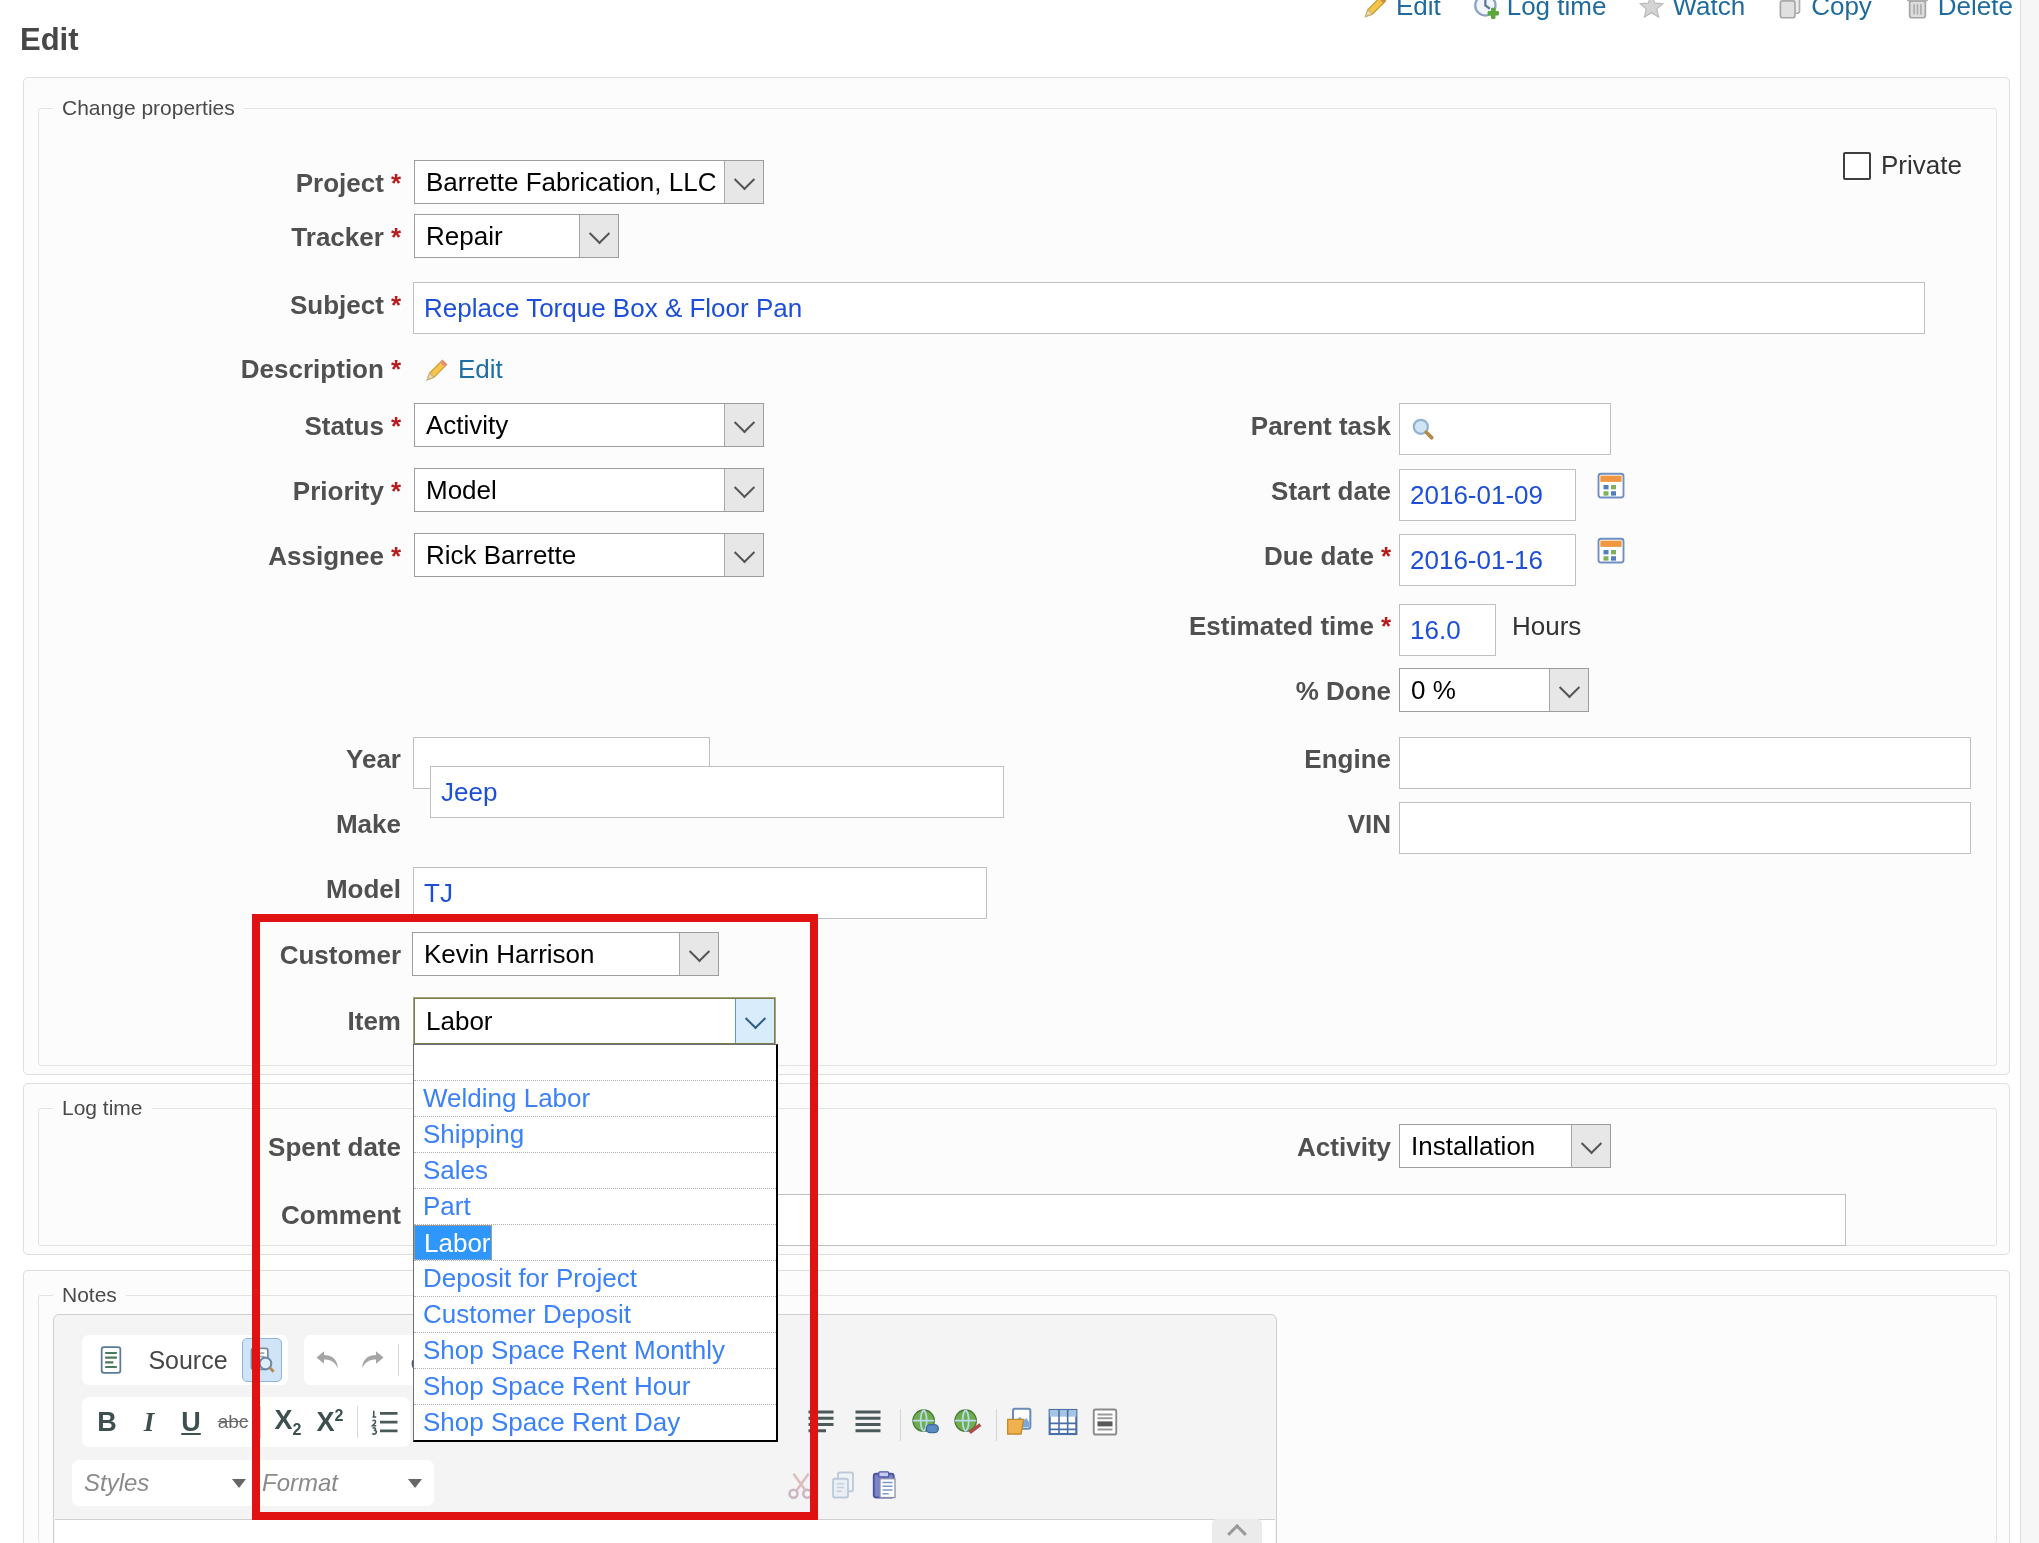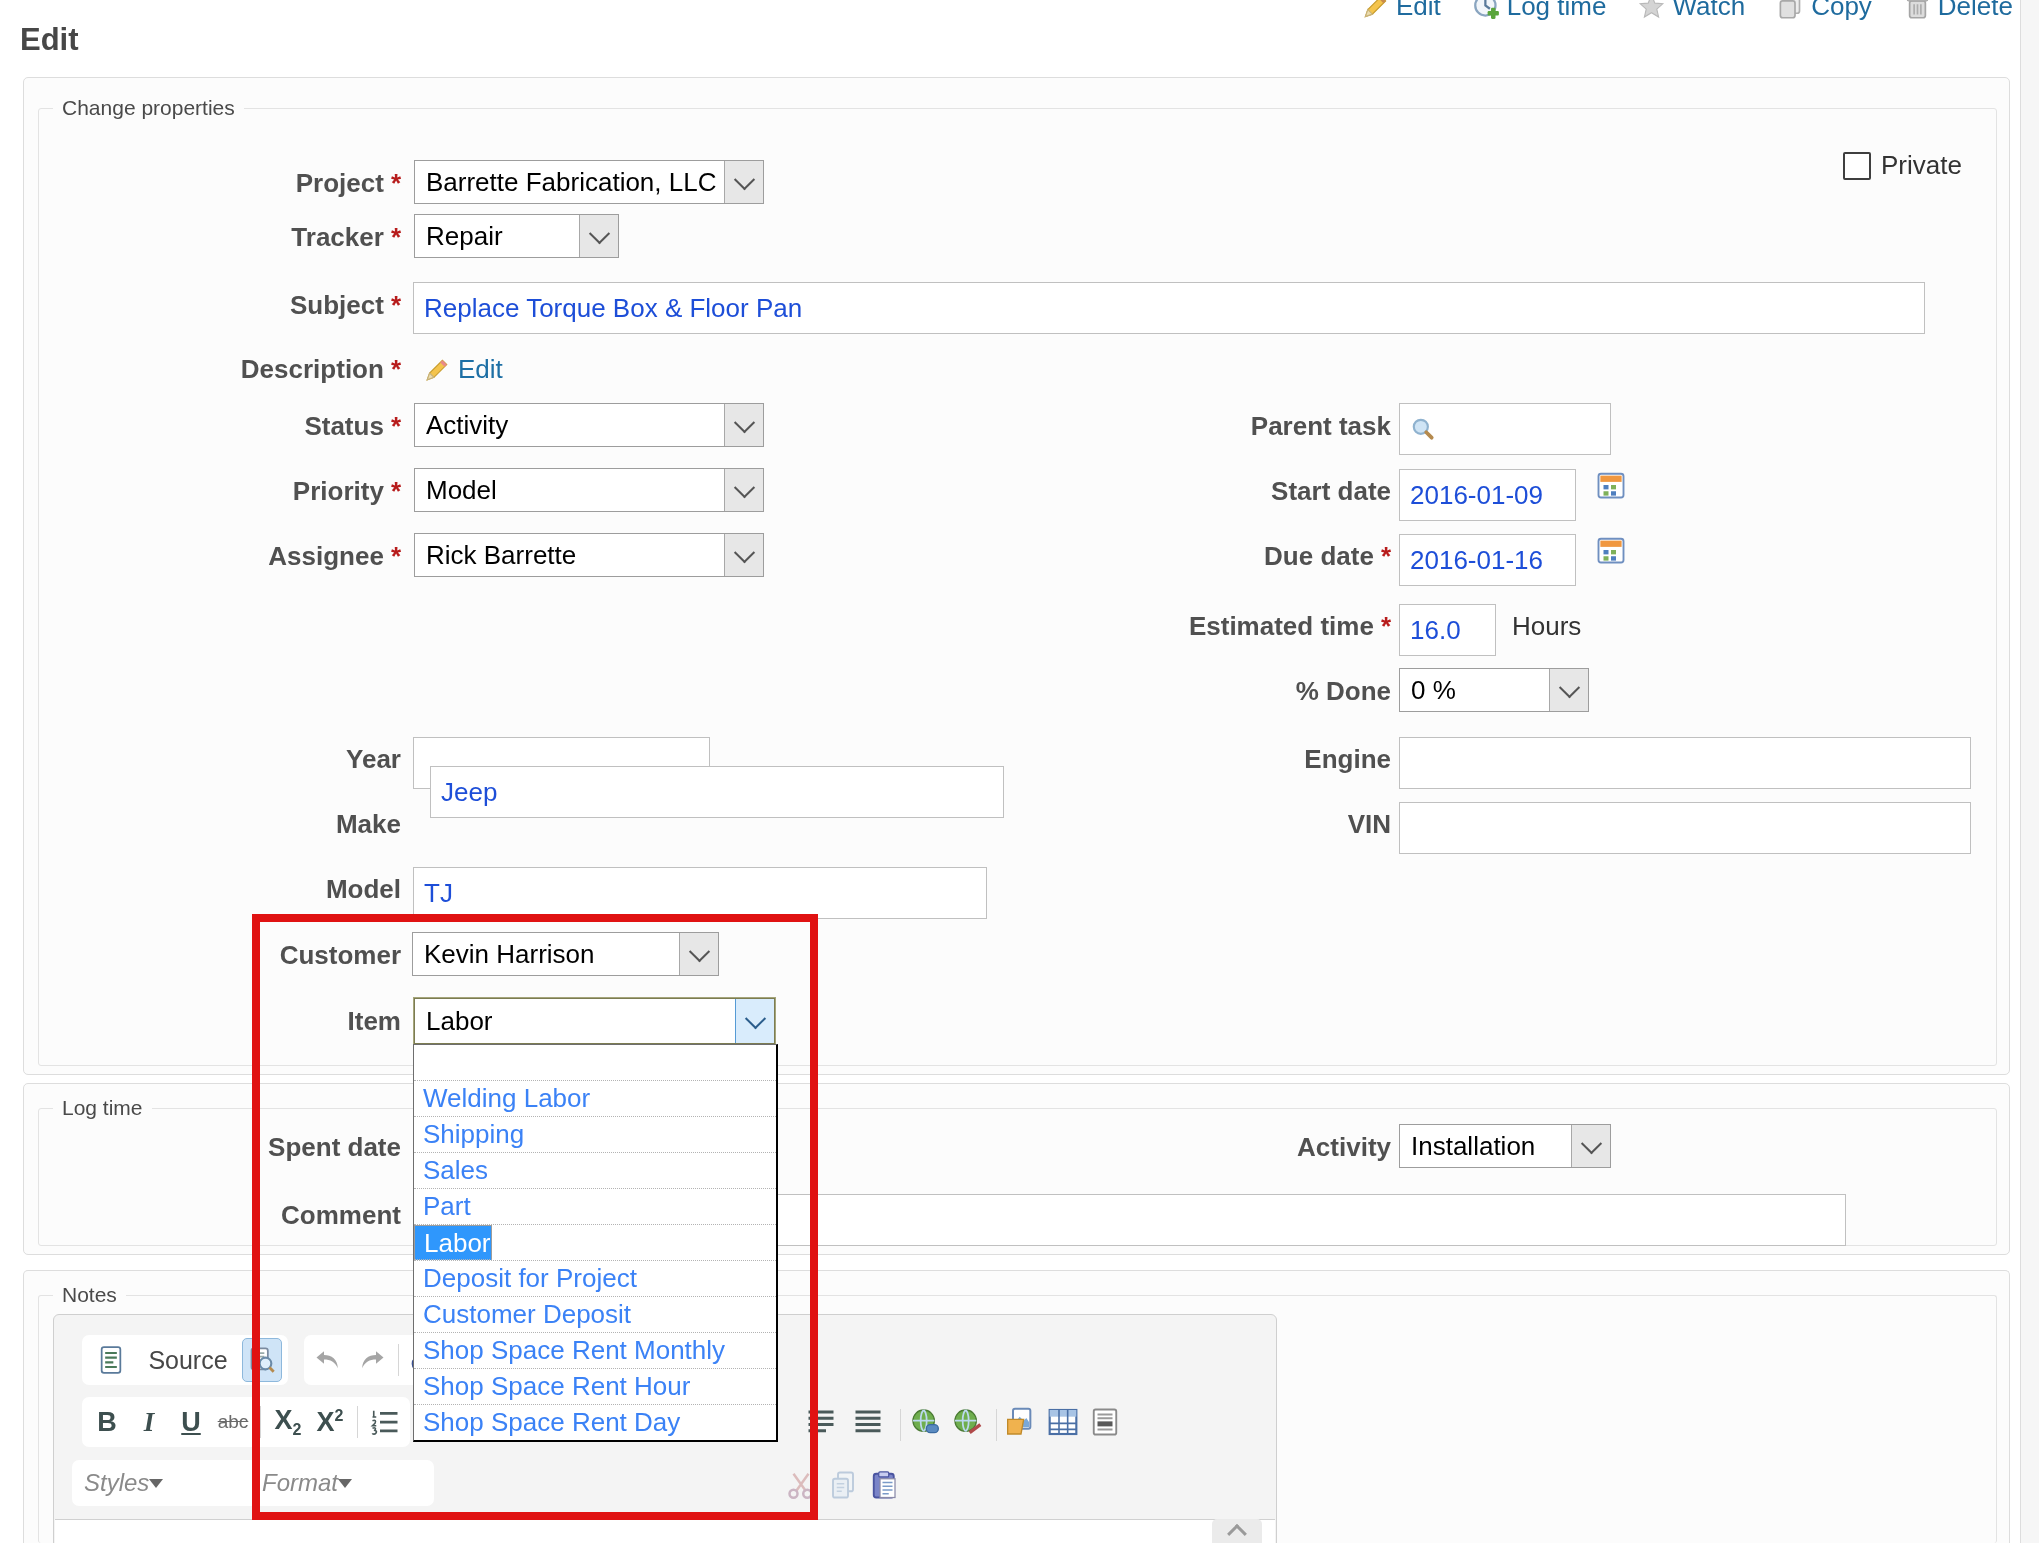--- a/index.html
+++ b/index.html
@@ -50,21 +50,21 @@
   .editor{position:absolute;background:#f4f4f4;border:1px solid #cfcfcf;border-radius:6px 6px 0 0;}
   .tbrow{position:absolute;left:0;width:100%;height:56px;}
   .tgroup{position:absolute;background:#fff;border-radius:7px;height:50px;display:flex;
     align-items:center;padding:0 6px;gap:4px;}
   .tbtn{min-width:38px;height:42px;display:flex;align-items:center;justify-content:center;
     border-radius:5px;cursor:pointer;}
   .tbtn.on{background:#cfe4f7;border:1px solid #8db8dc;}
   .tsep{width:1px;height:32px;background:#d6d6d6;margin:0 4px;}
   .glyph{font-size:27px;font-weight:bold;color:#3d4f4f;}
   .combo{position:absolute;height:46px;background:#fff;border-radius:7px;display:flex;
-    align-items:center;padding:0 12px;cursor:pointer;}
+    align-items:center;justify-content:space-between;padding:0 12px;cursor:pointer;}
   .combo .ctext{font-size:24px;color:#8a8a8a;font-style:italic;}
   .carrow{width:0;height:0;border-left:7px solid transparent;border-right:7px solid transparent;
     border-top:9px solid #666;}
   .econtent{position:absolute;left:1px;right:1px;background:#fff;border-top:1px solid #d0d0d0;}
   .collapse{position:absolute;width:50px;height:24px;background:#ebebeb;border-radius:5px 5px 0 0;
     display:flex;align-items:center;justify-content:center;cursor:pointer;}
   .collapse .up{width:11px;height:11px;border-left:3px solid #9a9a9a;border-top:3px solid #9a9a9a;
     transform:rotate(45deg) translate(2px,2px);}
   .scrollbar{position:absolute;right:0;top:0;width:18px;height:1543px;background:#f6f6f6;
     border-left:1px solid #ddd;}

